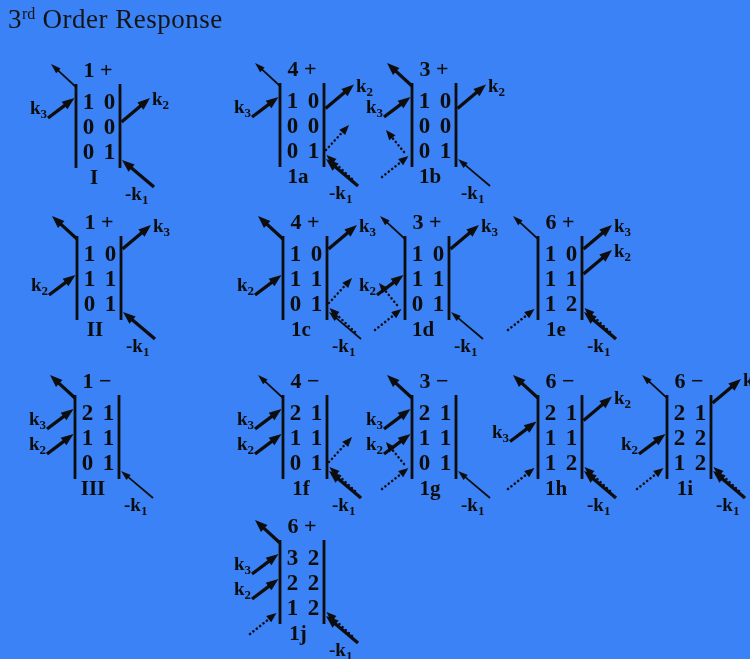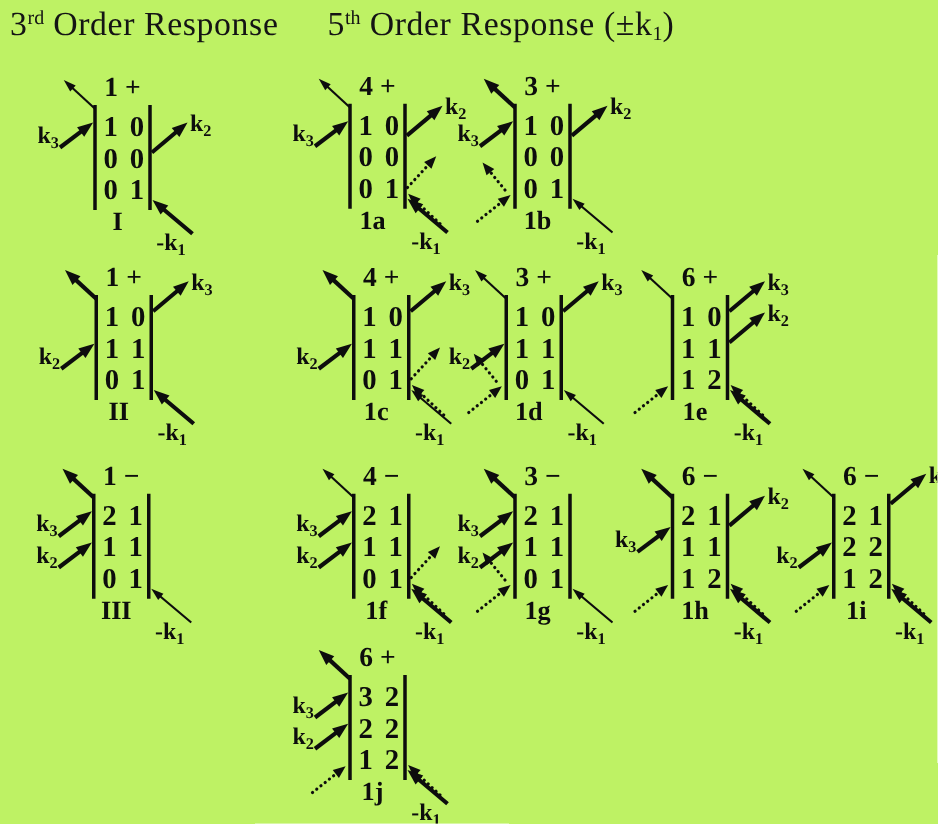--- a/index.html
+++ b/index.html
@@ -1,19 +1,19 @@
 <!DOCTYPE html>
 <html><head>
 <meta charset="utf-8">
 <style>
   html,body{margin:0;padding:0;background:#ffffff;}
   .canvas{
     position:relative;
     width:750px;height:659px;
-    background:#bef264;
+    background:#3b82f6;
     font-family:"Liberation Serif", serif;
     color:#0d0d0d;
     overflow:hidden;
   }
   .page-title{
     position:absolute;
     font-size:27px;
     letter-spacing:0.5px;
     white-space:nowrap;
     color:#141414;
@@ -30,23 +30,20 @@
 </style>
 </head>
 <body>
 
 <div class="canvas">
 
   <div class="page-title" style="left:8px;top:4px;">
     <span>3</span><sup>rd</sup><span> Order Response</span>
   </div>
 
-  <div class="page-title" style="left:262px;top:4px;">
-    <span>5</span><sup>th</sup><span> Order Response (±k</span><sub>1</sub><span>)</span>
-  </div>
 
   <div id="diagram-grid">
       <svg width="170" height="155" class="diagram" style="left: 14px; top: 56px;">
         <line x1="62" y1="28" x2="62" y2="112" stroke="#0d0d0d" stroke-width="2.8"></line>
         <line x1="106" y1="28" x2="106" y2="112" stroke="#0d0d0d" stroke-width="2.8"></line>
         <text x="84" y="21" class="top-label" text-anchor="middle">1 +</text>
         <text x="74.5" y="53" class="state-digit" text-anchor="middle">1</text>
         <text x="95.5" y="53" class="state-digit" text-anchor="middle">0</text>
         <text x="74.5" y="78" class="state-digit" text-anchor="middle">0</text>
         <text x="95.5" y="78" class="state-digit" text-anchor="middle">0</text>

